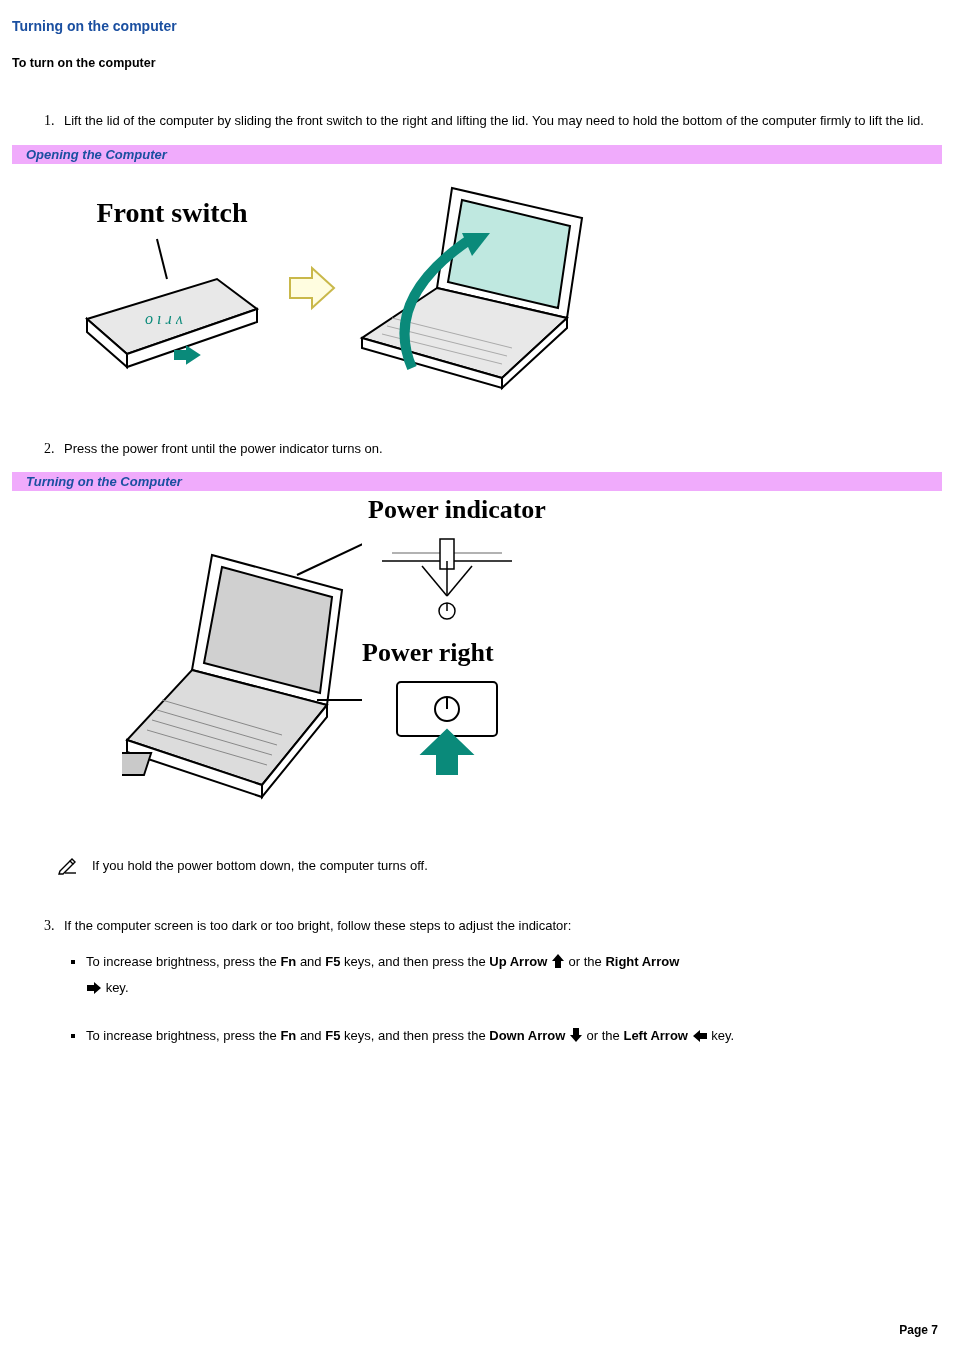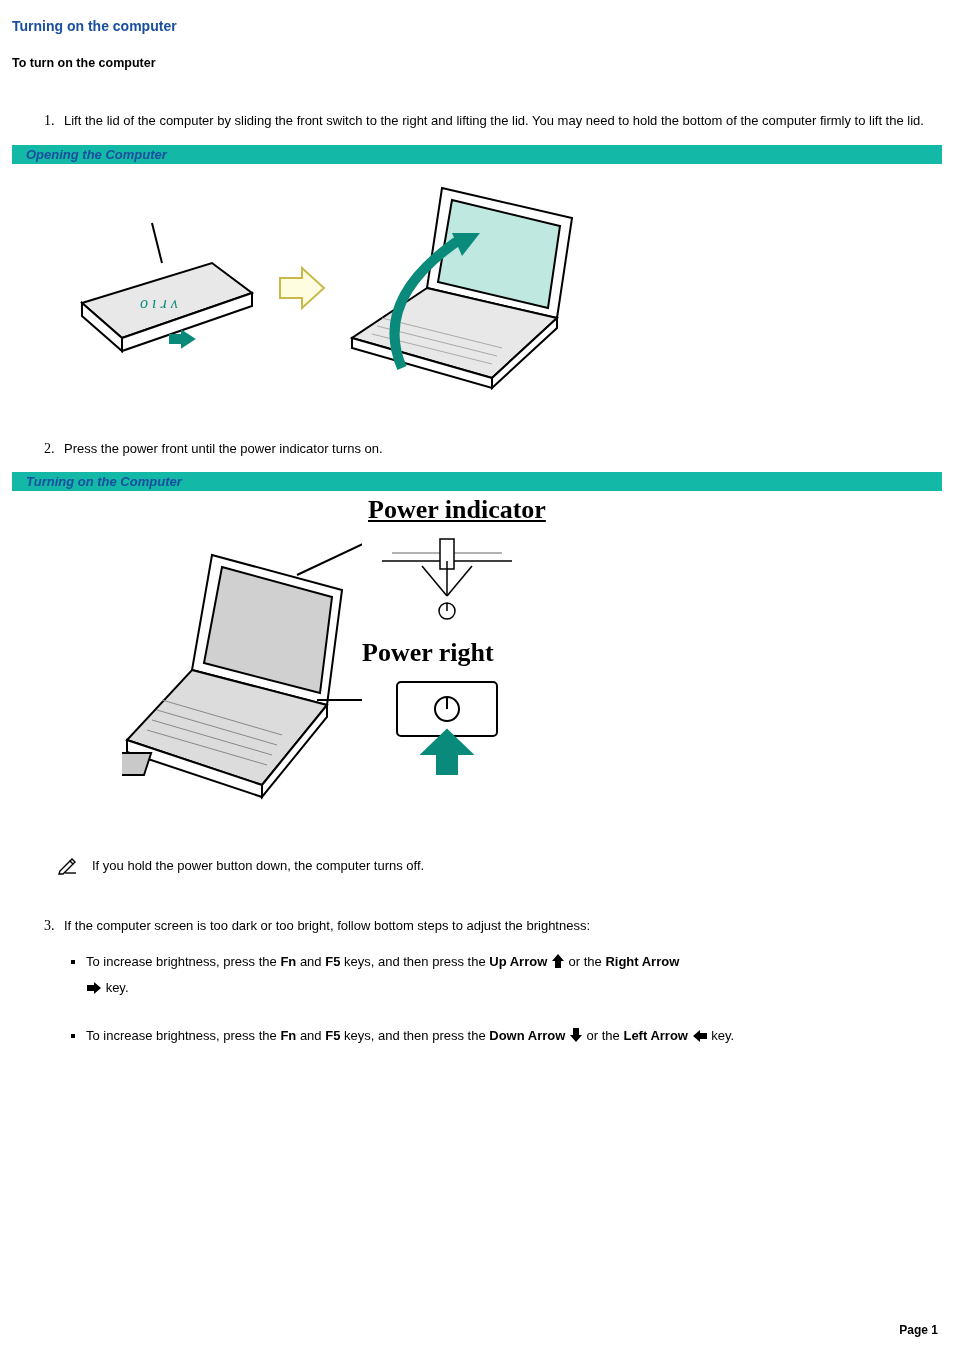--- a/index.html
+++ b/index.html
@@ -32,21 +32,21 @@
     margin-bottom: 14px;
     line-height: 1.5;
     font-family: Liberation Sans, sans-serif;
     margin-top: 40px;
   }
   ol.main-list > li::marker {
     font-family: "Times New Roman", Times, serif;
     font-size: 14px;
   }
   .caption-bar {
-    background: #14b8a6;
+    background: #f0abfc;
     color: #1a4fa0;
     font-weight: bold;
     font-style: italic;
     font-size: 13px;
     padding: 2px 4px 2px 14px;
     margin: 6px 0 0 0;
   }
   .figure-box {
     margin: 4px 0 18px 0;
   }
@@ -89,20 +89,21 @@
 
 <ol class="main-list">
   <li>Lift the lid of the computer by sliding the front switch to the right and lifting the lid. You may need to hold the bottom of the computer firmly to lift the lid.</li>
 </ol>
 
 <div class="caption-bar">Opening the Computer</div>
 
 <div class="figure-box">
   <div class="fig1">
     <div style="display:flex;flex-direction:column;align-items:center;">
+      <div class="fig1-label">Front switch</div>
 
       <svg width="210" height="150" viewBox="0 0 210 150">
         <g stroke="#000" stroke-width="2" fill="#fff">
           <polygon points="20,90 150,50 190,80 60,125" fill="#e8e8e8"></polygon>
           <polygon points="20,90 60,125 60,138 20,103"></polygon>
           <polygon points="60,125 190,80 190,93 60,138"></polygon>
           <text x="78" y="95" font-family="cursive" font-size="16" fill="#0a8a7a" stroke="none" font-style="italic">o ı ɹ ʌ</text>
 
           <polygon points="108,122 120,122 120,118 132,126 120,134 120,130 108,130" fill="#0a8a7a" stroke="#0a8a7a"></polygon>
           <line x1="90" y1="10" x2="100" y2="50" stroke="#000"></line>
@@ -162,21 +163,21 @@
         </g>
 
         <rect x="60" y="218" width="40" height="22" transform="skewX(-18)" fill="#c9c9c9"></rect>
 
         <line x1="175" y1="40" x2="260" y2="0" stroke="#000"></line>
         <line x1="195" y1="165" x2="260" y2="165" stroke="#000"></line>
       </g>
     </svg>
 
     <div style="display:flex;flex-direction:column;gap:6px;">
-      <div class="fig2-label" style="margin-left:6px;text-decoration:underline;">Power indicator</div>
+      <div class="fig2-label" style="margin-left:6px;">Power indicator</div>
 
       <svg width="170" height="95" viewBox="0 0 170 95">
         <g stroke="#000" stroke-width="1.5" fill="none">
           <line x1="20" y1="30" x2="150" y2="30"></line>
           <line x1="30" y1="22" x2="140" y2="22" stroke="#999"></line>
           <rect x="78" y="8" width="14" height="30" fill="#fff"></rect>
           <line x1="60" y1="35" x2="85" y2="65"></line>
           <line x1="110" y1="35" x2="85" y2="65"></line>
           <line x1="85" y1="30" x2="85" y2="65"></line>
           <circle cx="85" cy="80" r="8"></circle>
@@ -199,26 +200,26 @@
 </div>
 
 <div class="note-row">
   <svg width="22" height="20" viewBox="0 0 22 20">
     <g stroke="#000" stroke-width="1.4" fill="none">
       <path d="M4 16 L14 6 L17 9 L7 19 L3 19 Z"></path>
       <path d="M14 6 L16 4 L19 7 L17 9"></path>
       <line x1="9" y1="18" x2="20" y2="18"></line>
     </g>
   </svg>
-  <span>If you hold the power button down, the computer turns off.</span>
+  <span>If you hold the power bottom down, the computer turns off.</span>
 </div>
 
 <ol class="main-list" start="3">
   <li>
-    <span>If the computer screen is too dark or too bright, follow bottom steps to adjust the brightness:</span>
+    <span>If the computer screen is too dark or too bright, follow these steps to adjust the indicator:</span>
   </li>
 </ol>
 
 <ul class="sub-list">
   <li>
     <span>To increase brightness, press the </span><b>Fn</b><span> and </span><b>F5</b><span> keys, and then press the </span><b>Up Arrow</b>
     <span class="inline-icon">
       <svg width="14" height="16" viewBox="0 0 14 16">
           <polygon points="7,1 13,8 10,8 10,15 4,15 4,8 1,8" fill="#000"></polygon>
         </svg>
@@ -241,13 +242,13 @@
     </span>
     <span> or the </span><b>Left Arrow</b>
     <span class="inline-icon">
       <svg width="16" height="14" viewBox="0 0 16 14">
           <polygon points="15,4 8,4 8,1 1,7 8,13 8,10 15,10" fill="#000"></polygon>
         </svg>
     </span><span> key.</span>
   </li>
 </ul>
 
-<div class="footer">Page 1</div>
+<div class="footer">Page 7</div>
 
 </body></html>

